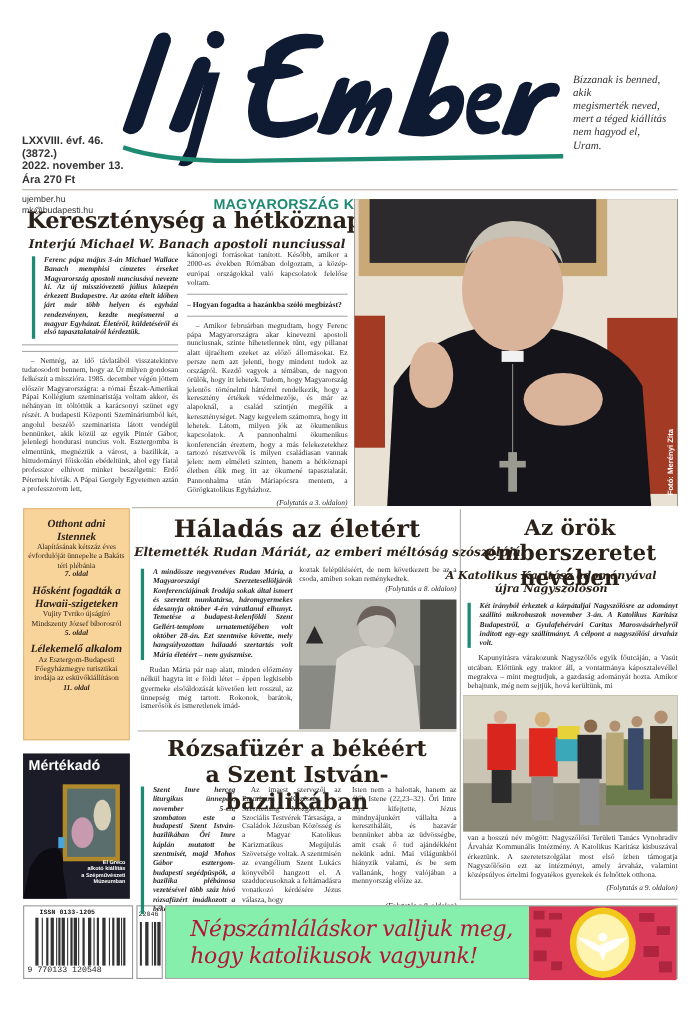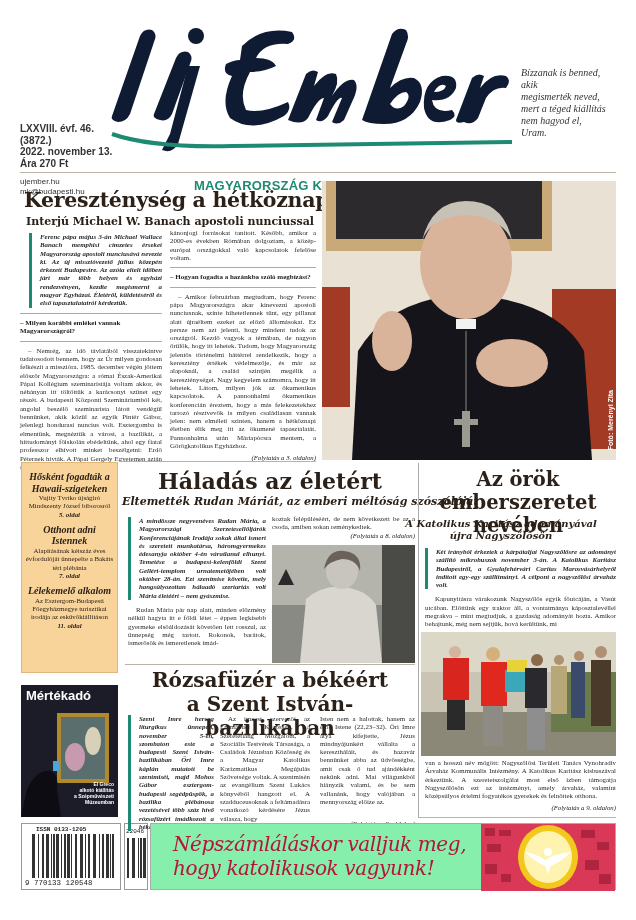--- a/index.html
+++ b/index.html
@@ -12,21 +12,21 @@
 #meta{left:20px;top:123px;font-size:10px;line-height:11.5px;font-weight:bold;color:#333}
 #meta div{white-space:nowrap}
 #web{left:20px;top:177px;font-size:8px;line-height:9.5px;font-weight:normal;color:#333}
 #logo{left:92px;top:6px;width:430px;height:150px}
 #tagline{left:194px;top:178px;font-size:13px;font-weight:bold;color:#1f8a72;letter-spacing:0.2px;white-space:nowrap}
 #quote{left:521px;top:67px;font-size:10px;line-height:12px;font-style:italic;color:#333;width:110px}
 #quote-ref{left:570px;top:184px;font-size:7px;color:#333}
 .rule{background:#b9b3a6;height:1px}
 
 #lead-title{left:24px;top:188px;width:292px;font-size:20.5px;font-weight:bold;color:#2b2118;text-align:center;white-space:nowrap;letter-spacing:-0.3px}
-#lead-sub{left:20px;top:215px;width:300px;text-align:center;font-size:11px;font-weight:bold;color:#2b2118}
+#lead-sub{left:20px;top:215px;width:300px;text-align:center;font-size:11px;font-weight:bold;font-style:italic;color:#2b2118}
 .col{font-size:6.9px;line-height:8.3px;text-align:justify;color:#2a2a2a;font-family:"Liberation Serif",serif}
 .intro{font-style:italic;font-weight:bold;font-size:6.9px;line-height:8.3px;text-align:justify;color:#2a2a2a;font-family:"Liberation Serif",serif;border-left:3px solid #1f8a72;padding-left:8px}
 .q{font-weight:bold;font-size:7px;line-height:8.5px;font-family:"Liberation Serif",serif;color:#222}
 .cont{font-style:italic;font-size:6.8px;text-align:right;font-family:"Liberation Serif",serif;color:#222}
 .hr{height:1px;background:#aaa;margin:5px 0}
 
 #photo1{left:322px;top:181px;width:294px;height:279px;overflow:hidden;background:#3a2e28}
 #photo-credit{right:2px;bottom:10px;color:#fff;font-size:7px;font-weight:bold;writing-mode:vertical-rl;transform:rotate(180deg);font-family:"Liberation Sans",sans-serif}
 
 #sidebar{left:21px;top:462px;width:97px;height:211px;background:#f9d49a;border:1px solid #e0b77a;padding:8px 3px 0;text-align:center}
@@ -89,21 +89,20 @@
 </div>
 <div id="quote-ref" class="abs serif">Zsolt 9,11</div>
 <div class="abs rule" style="left:20px;top:172px;width:596px"></div>
 
 <div id="lead-title" class="abs">Kereszténység a hétköznapokban</div>
 <div id="lead-sub" class="abs">Interjú Michael W. Banach apostoli nunciussal</div>
 
 <div class="abs" style="left:20px;top:233px;width:142px">
   <div class="intro" style="margin-left:9px">Ferenc pápa május 3-án Michael Wallace Banach memphisi címzetes érseket Magyarország apostoli nunciusává nevezte ki. Az új misszióvezető július közepén érkezett Budapestre. Az azóta eltelt időben járt már több helyen és egyházi rendezvényen, kezdte megismerni a magyar Egyházat. Életéről, küldetéséről és első tapasztalatairól kérdeztük.</div>
   <div class="hr"></div>
-  <div class="q">– Milyen korábbi emlékei vannak Magyarországról?</div>
   <div class="hr"></div>
   <div class="col" style="text-indent:8px">– Nemrég, az idő távlatából visszatekintve tudatosodott bennem, hogy az Úr milyen gondosan felkészít a misszióra. 1985. december végén jöttem először Magyarországra: a római Észak-Amerikai Pápai Kollégium szeminaristája voltam akkor, és néhányan itt töltöttük a karácsonyi szünet egy részét. A budapesti Központi Szemináriumból két, angolul beszélő szeminarista látott vendégül bennünket, akik közül az egyik Pintér Gábor, jelenlegi hondurasi nuncius volt. Esztergomba is elmentünk, megnéztük a várost, a bazilikát, a hittudományi főiskolán ebédeltünk, ahol egy fiatal professzor elhívott minket beszélgetni: Erdő Péternek hívták. A Pápai Gergely Egyetemen aztán a professzorom lett,</div>
 </div>
 <div class="abs" style="left:170px;top:229px;width:146px">
   <div class="col">kánonjogi forrásokat tanított. Később, amikor a 2000-es években Rómában dolgoztam, a közép-európai országokkal való kapcsolatok felelőse voltam.</div>
   <div class="hr"></div>
   <div class="q">– Hogyan fogadta a hazánkba szóló megbízást?</div>
   <div class="hr"></div>
   <div class="col" style="text-indent:8px">– Amikor februárban megtudtam, hogy Ferenc pápa Magyarországra akar kinevezni apostoli nunciusnak, szinte hihetetlennek tűnt, egy pillanat alatt újraéltem ezeket az előző állomásokat. Ez persze nem azt jelenti, hogy mindent tudok az országról. Kezdő vagyok a témában, de nagyon örülök, hogy itt lehetek. Tudom, hogy Magyarország jelentős történelmi háttérrel rendelkezik, hogy a keresztény értékek védelmezője, és már az alapoknál, a család szintjén megélik a kereszténységet. Nagy kegyelem számomra, hogy itt lehetek. Látom, milyen jók az ökumenikus kapcsolatok. A pannonhalmi ökumenikus konferencián éreztem, hogy a más felekezetekhez tartozó résztvevők is milyen családiasan vannak jelen: nem elméleti szinten, hanem a hétköznapi életben élik meg itt az ökumené tapasztalatát. Pannonhalma után Máriapócsra mentem, a Görögkatolikus Egyházhoz.</div>
   <div class="cont" style="margin-top:4px">(Folytatás a 3. oldalon)</div>
@@ -126,28 +125,28 @@
     <rect x="140" y="230" width="8" height="36" fill="#9a9a90"></rect>
     <rect x="132" y="238" width="24" height="6" fill="#9a9a90"></rect>
   </svg>
   <div id="photo-credit" class="abs">Fotó: Merényi Zita</div>
 </div>
 
 <div class="abs rule" style="left:120px;top:461px;width:196px"></div>
 
 <div id="sidebar" class="abs">
   <div>
+    <div class="sb-title">Otthont adni Istennek</div>
+    <div class="sb-text">Alapításának kétszáz éves évfordulóját ünnepelte a Bakáts téri plébánia</div>
+    <div class="sb-page">7. oldal</div>
+  </div>
+  <div>
     <div class="sb-title">Hősként fogadták a Hawaii-szigeteken</div>
     <div class="sb-text">Vujity Tvrtko újságíró Mindszenty József bíborosról</div>
     <div class="sb-page">5. oldal</div>
-  </div>
-  <div>
-    <div class="sb-title">Otthont adni Istennek</div>
-    <div class="sb-text">Alapításának kétszáz éves évfordulóját ünnepelte a Bakáts téri plébánia</div>
-    <div class="sb-page">7. oldal</div>
   </div>
   <div>
     <div class="sb-title">Lélekemelő alkalom</div>
     <div class="sb-text">Az Esztergom-Budapesti Főegyházmegye turisztikai irodája az esküvőkiállításon</div>
     <div class="sb-page">11. oldal</div>
   </div>
 </div>
 
 <div id="mag" class="abs">
   <svg width="97" height="132" viewBox="0 0 97 132">

